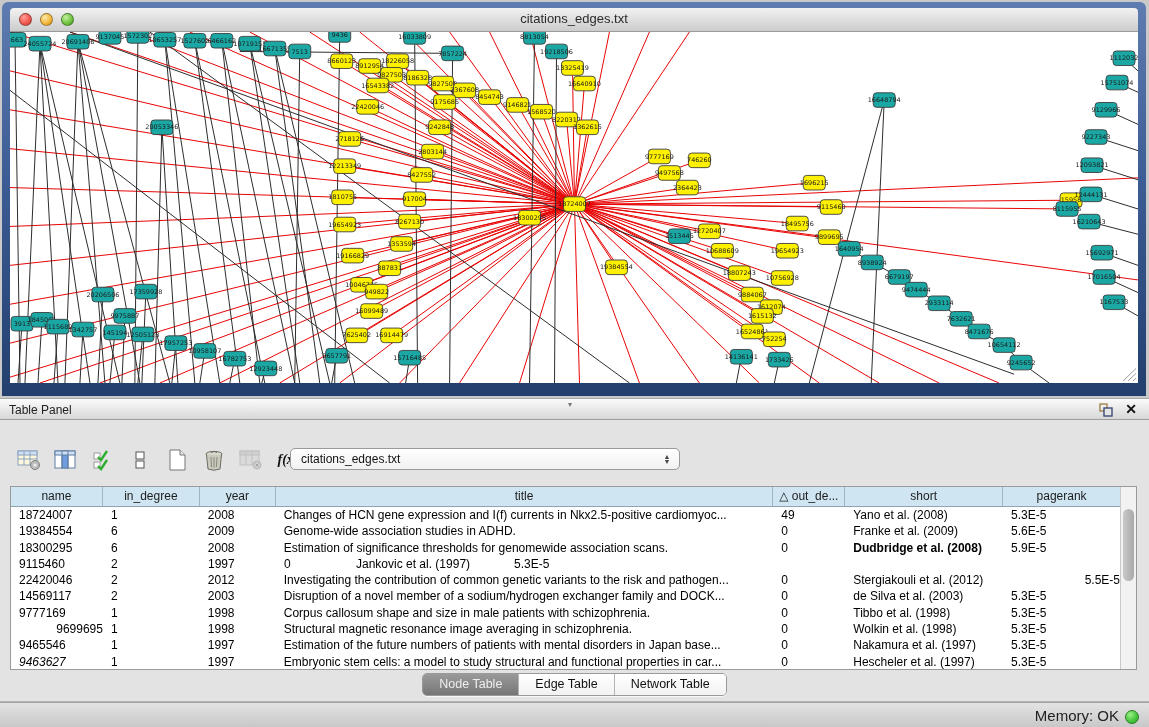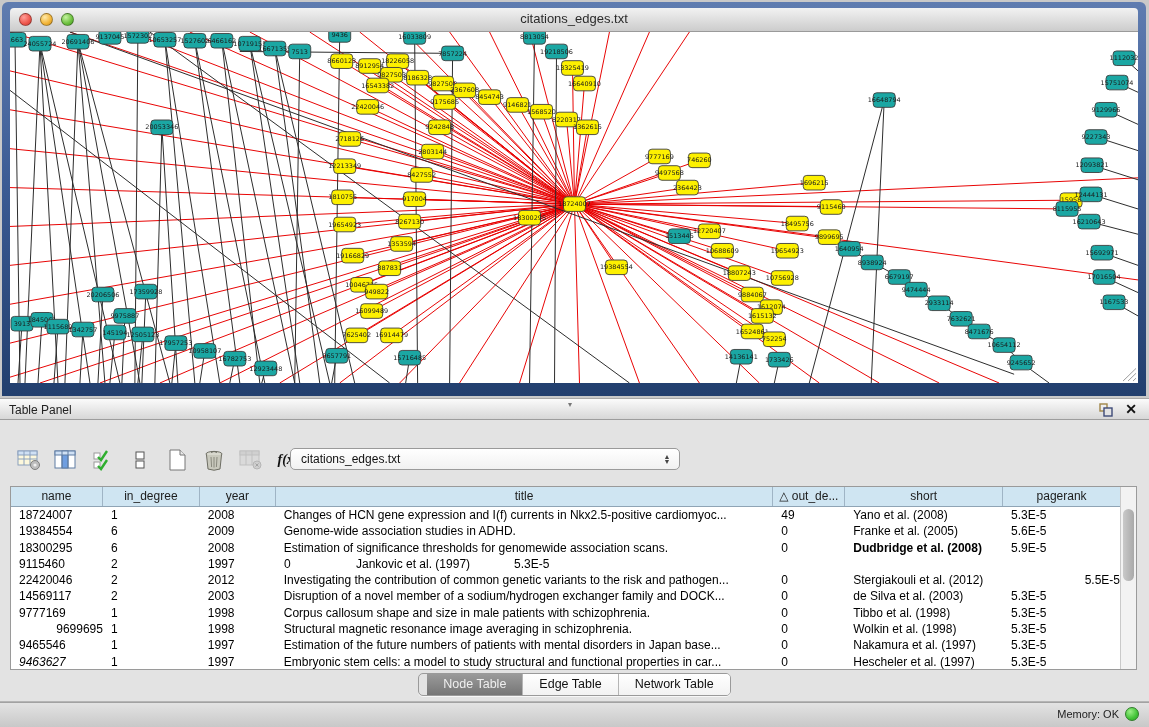--- a/index.html
+++ b/index.html
@@ -79,35 +79,34 @@
     padding-left:8px;overflow:hidden;white-space:nowrap;
   }
   .vscroll{flex:0 0 15px;background:#f2f2f2;border-left:1px solid #c9c9c9;position:relative;}
   .vthumb{position:absolute;left:2px;right:2px;top:22px;height:72px;border-radius:6px;
     background:linear-gradient(90deg,#c9c9c9,#a9a9a9);}
   
   .tabsbar{position:absolute;left:0;right:0;top:253px;display:flex;justify-content:center;}
   .seg{
     display:flex;height:21px;border:1px solid #9a9a9a;border-radius:5px;overflow:hidden;
     box-shadow:0 1px 0 rgba(255,255,255,.7);
-    padding-left:8px;
   }
   .seg .tab{
     padding:0 16px;font-size:12.5px;line-height:20px;background:linear-gradient(180deg,#ffffff,#f2f2f2);
     color:#111;border-right:1px solid #b5b5b5;
   }
   .seg .tab:last-child{border-right:none;}
   .seg .tab.sel{background:linear-gradient(180deg,#9a9a9a,#767676);color:#efefef;}
   
   .statusbar{
     position:absolute;left:0;bottom:0;width:1149px;height:25px;box-sizing:border-box;
     background:linear-gradient(180deg,#e3e3e3,#c8c8c8);border-top:1px solid #a2a2a2;
   }
-  .memory{position:absolute;right:10px;top:4px;display:flex;align-items:center;gap:6px;
-    font-size:11px;color:#222;}
+  .memory{position:absolute;right:10px;top:4px;display:flex;align-items:flex-end;gap:6px;
+    font-size:15px;color:#222;}
   .memdot{width:14px;height:14px;border-radius:50%;box-sizing:border-box;border:1px solid #2e7d28;
     background:radial-gradient(circle at 35% 30%,#9bef86,#43c338 60%,#2ea426);}
 </style>
 </head>
 <body>
 
 <div class="net-window">
   <div class="win-inner">
     <div class="titlebar">
       <div class="traffic">
@@ -861,21 +860,21 @@
             <div class="tcell" style="width: 72px;">49</div>
             <div class="tcell" style="width: 158px;">Yano et al. (2008)</div>
             <div class="tcell" style="width: 117px;">5.3E-5</div>
           </div>
           <div class="trow">
             <div class="tcell" style="width: 92px;">19384554</div>
             <div class="tcell" style="width: 97px;">6</div>
             <div class="tcell" style="width: 76px;">2009</div>
             <div class="tcell" style="width: 498px;">Genome-wide association studies in ADHD.</div>
             <div class="tcell" style="width: 72px;">0</div>
-            <div class="tcell" style="width: 158px;">Franke et al. (2005)</div>
+            <div class="tcell" style="width: 158px;">Franke et al. (2009)</div>
             <div class="tcell" style="width: 117px;">5.6E-5</div>
           </div>
           <div class="trow">
             <div class="tcell" style="width: 92px;">18300295</div>
             <div class="tcell" style="width: 97px;">6</div>
             <div class="tcell" style="width: 76px;">2008</div>
             <div class="tcell" style="width: 498px;">Estimation of significance thresholds for genomewide association scans.</div>
             <div class="tcell" style="width: 72px;">0</div>
             <div class="tcell" style="width: 158px; font-weight: bold;">Dudbridge et al. (2008)</div>
             <div class="tcell" style="width: 117px;">5.9E-5</div>

